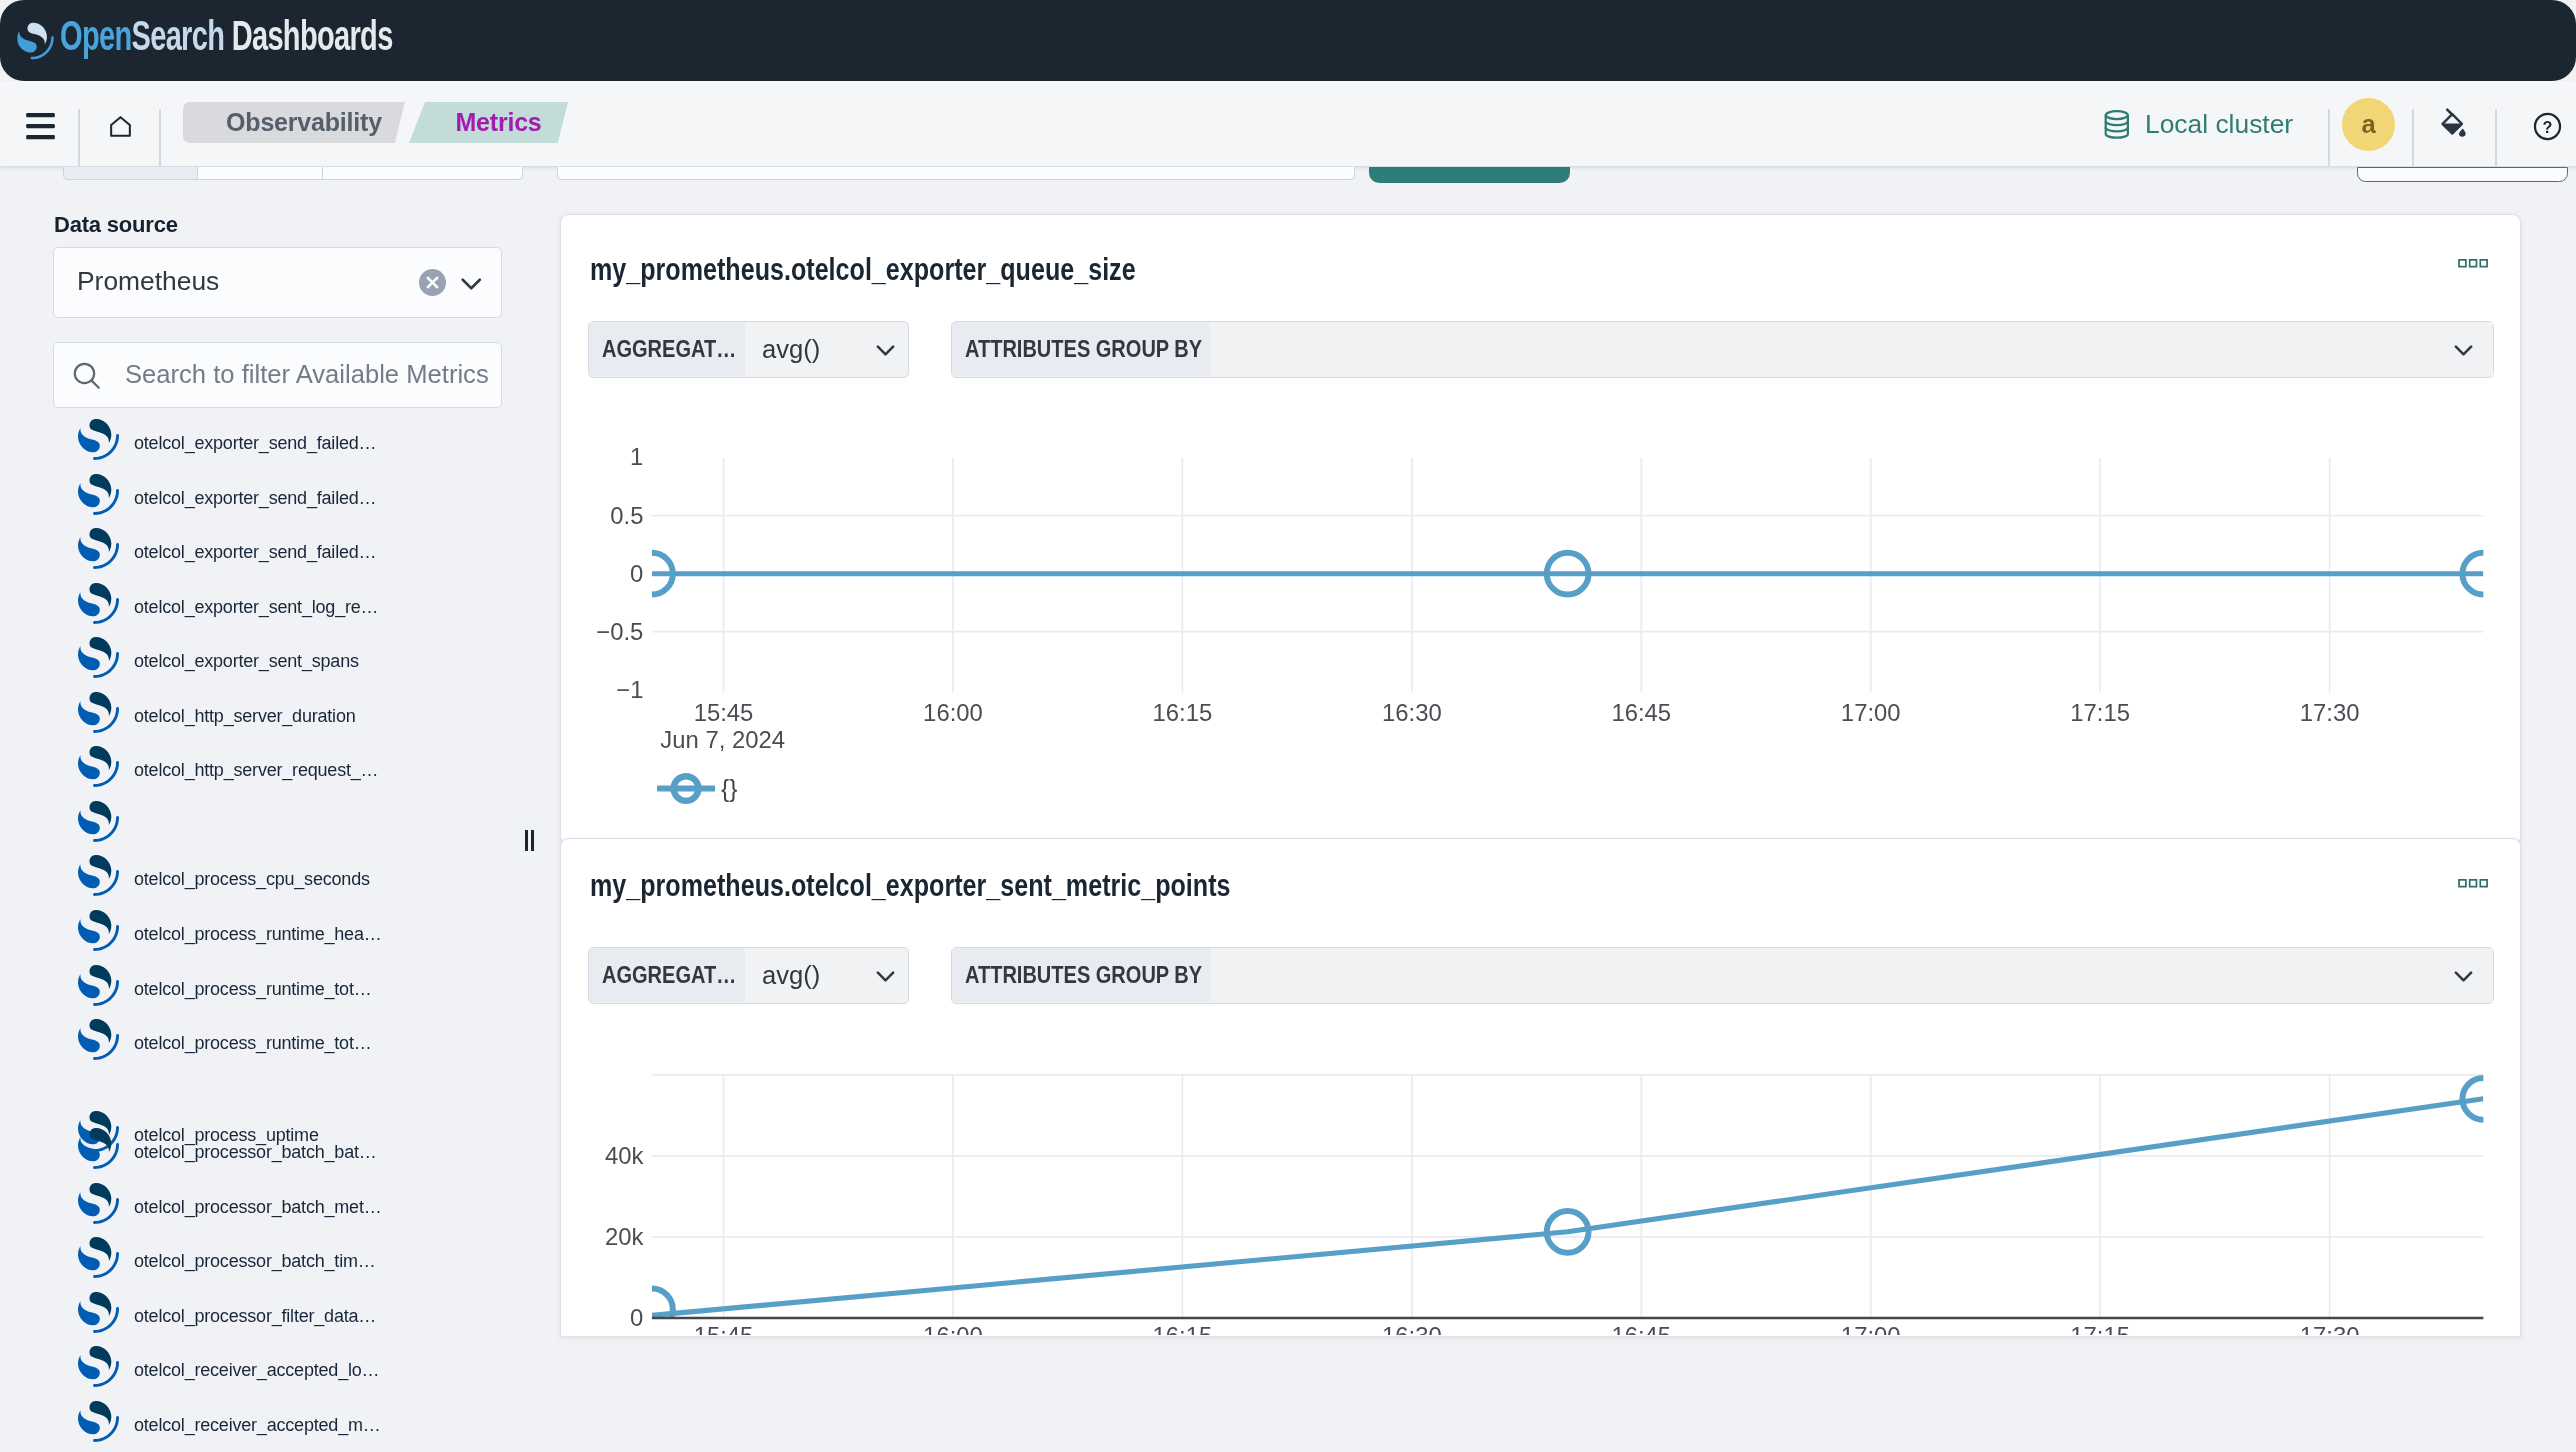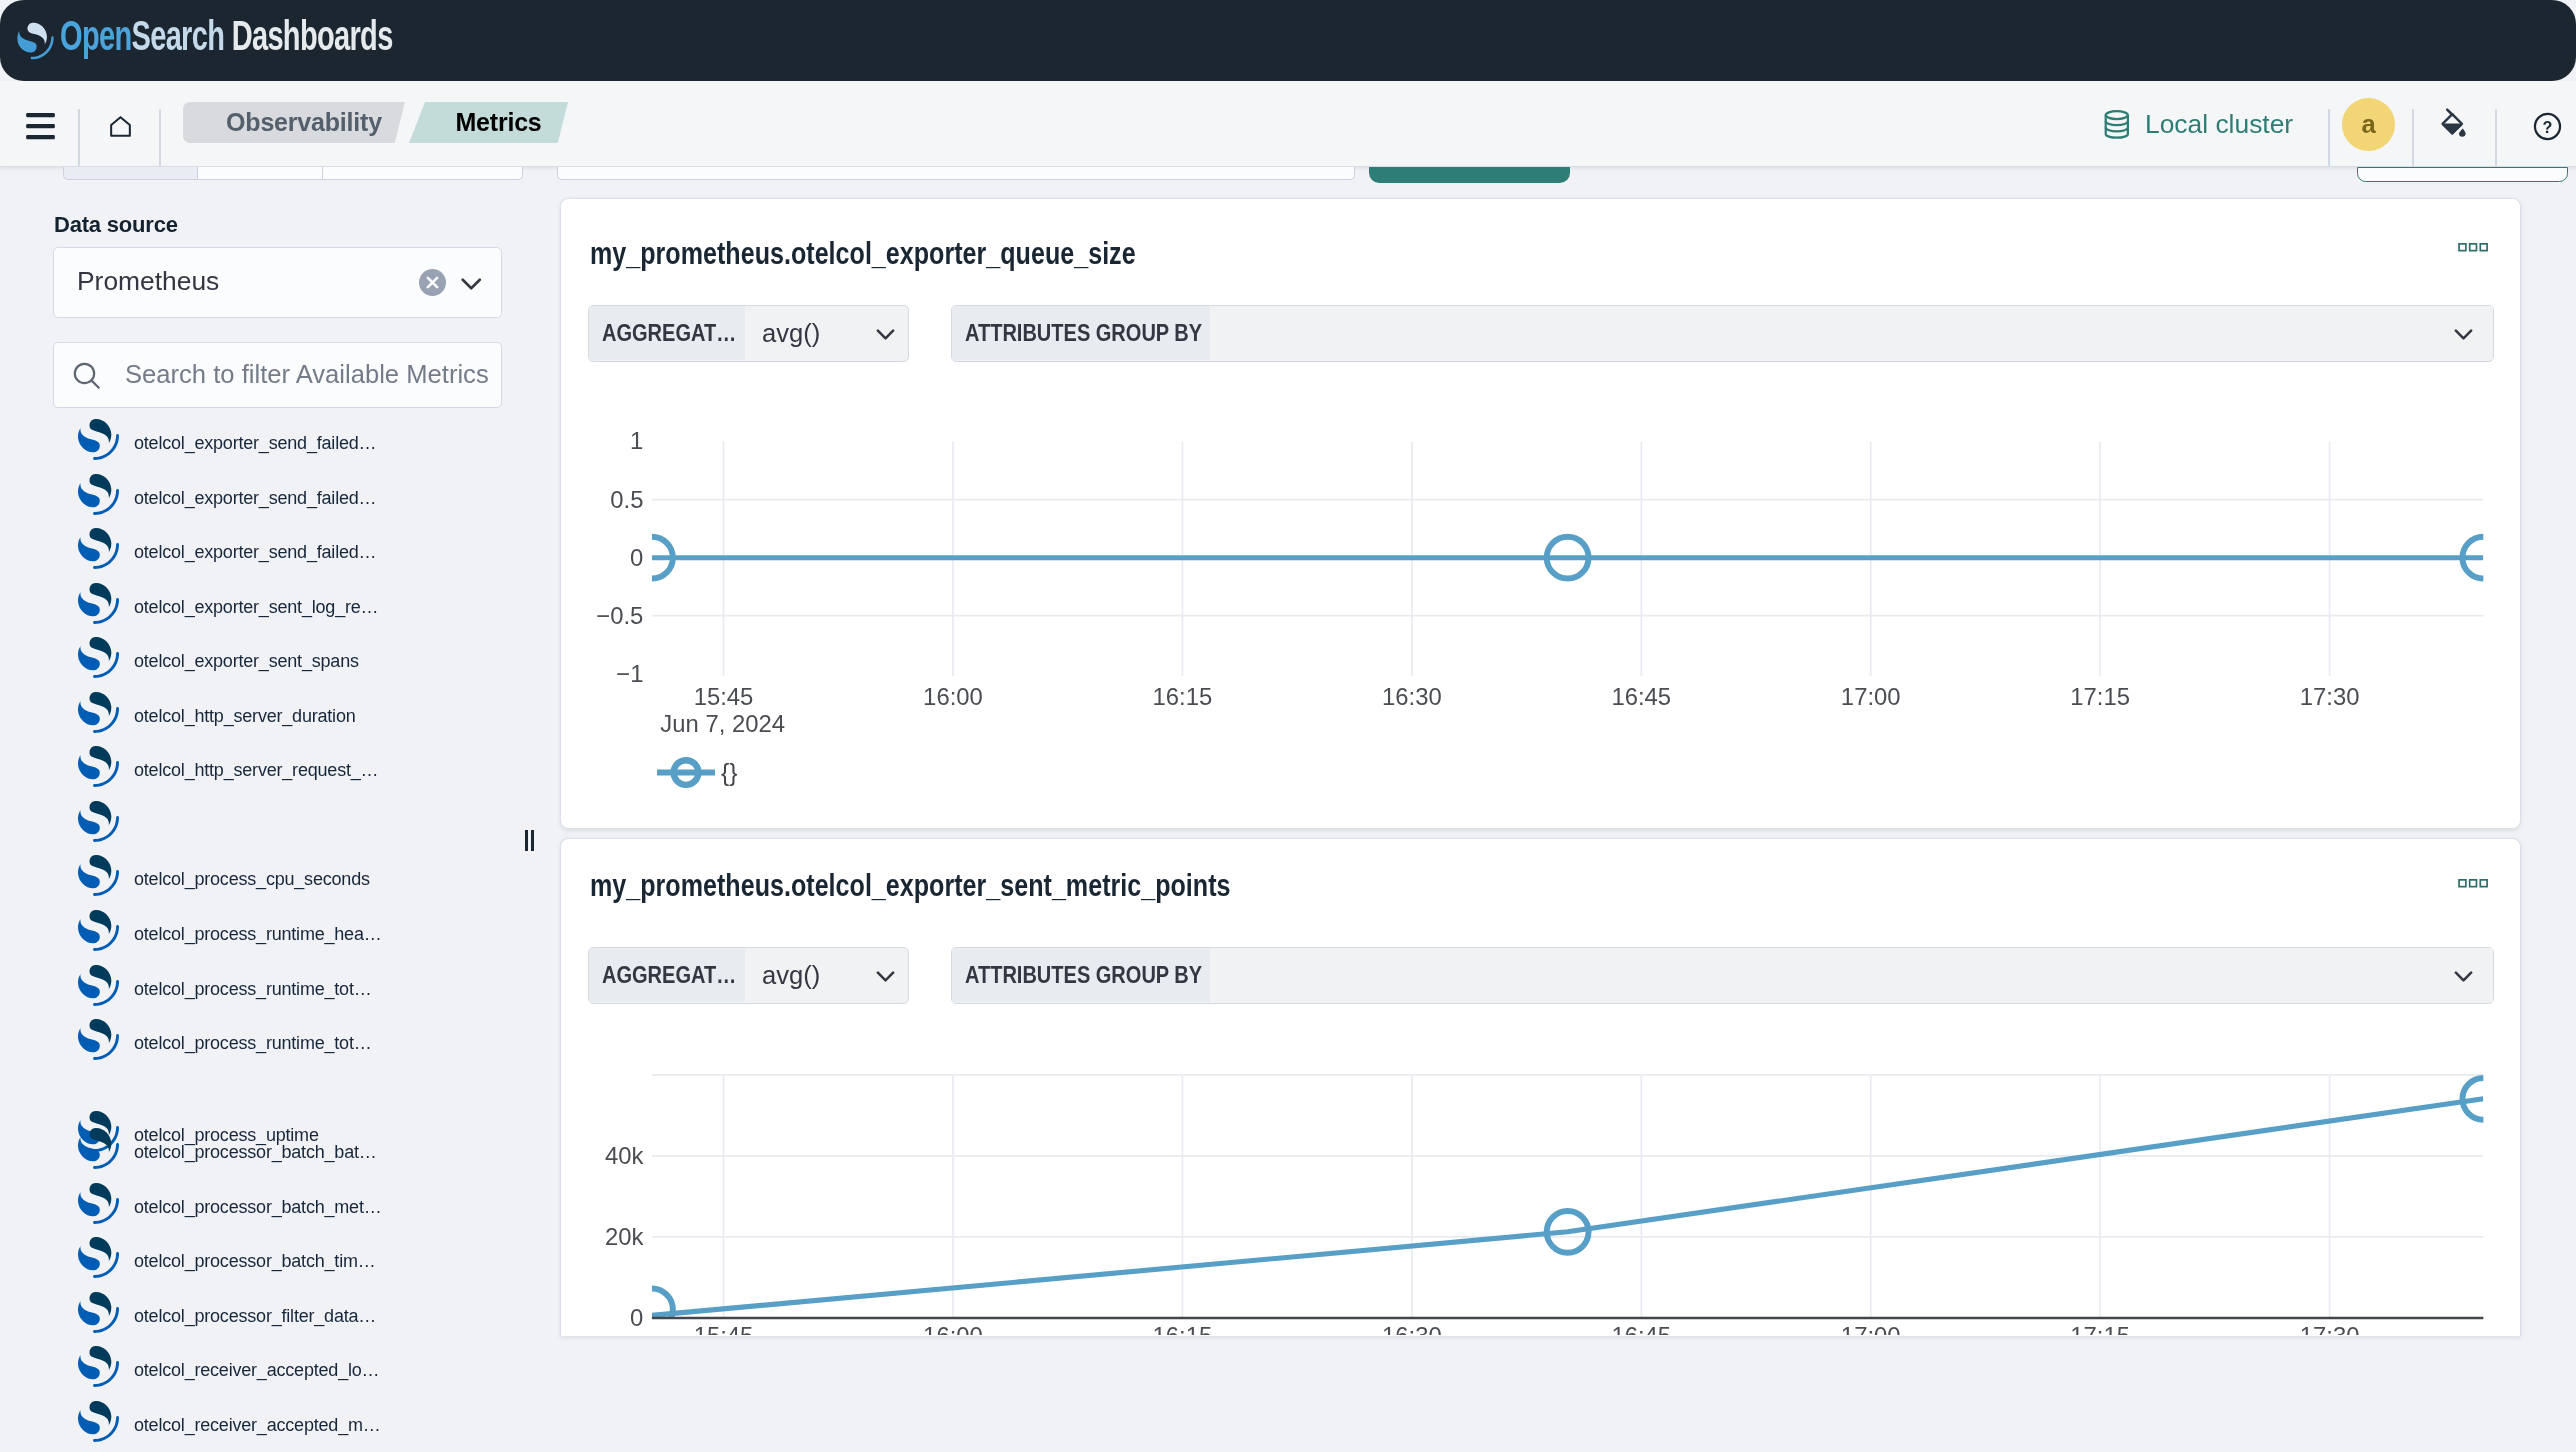--- a/index.html
+++ b/index.html
@@ -8,21 +8,21 @@
 
 #hdr { position:absolute; left:0; top:0; width:2576px; height:81px; background:#1b2630;border-radius:24px; }
 #wordmark { position:absolute; left:60px; top:11px; font-size:43px; font-weight:700; letter-spacing:-1px; white-space:nowrap; transform:scaleX(0.675); transform-origin:left center; }
 #wordmark .w1{ color:#4ba3dc; } #wordmark .w2{ color:#c4d9e9; } #wordmark .w3{ color:#e7eaec; }
 
 
 #nav { position:absolute; left:0; top:81px; width:2576px; height:86px; background:#f5f6f8; border-bottom:0.9px solid #d8dde6; box-shadow:0 1.7px 3.4px rgba(110,120,135,0.18); }
 .vsep { position:absolute; top:28px; height:57px; width:1.7px; background:#d3d9e2; }
 .crumb { position:absolute; top:21px; height:41px; font-size:25px; letter-spacing:-0.2px; line-height:41px; text-align:center;padding-left:20px; }
 #crumb1 { left:183px; width:222px; background:#d8dade; color:#545f6b; font-weight:700; border-radius:6.8px 0 0 6.8px; clip-path:polygon(0 0, 100% 0, calc(100% - 10.2px) 100%, 0 100%); }
-#crumb2 { left:409px; width:159px; background:#c3dcda; color:#000000; font-weight:700; clip-path:polygon(16px 0, 100% 0, calc(100% - 10.2px) 100%, 0 100%); }
+#crumb2 { left:409px; width:159px; background:#c3dcda; color:#a21caf; font-weight:700; clip-path:polygon(16px 0, 100% 0, calc(100% - 10.2px) 100%, 0 100%); }
 #localcluster { position:absolute; left:2145px; top:0; height:86px; line-height:86px; font-size:26.4px; color:#2e7d73; }
 #avatar { position:absolute; left:2342px; top:17px; width:53px; height:53px; border-radius:50%; background:#f2d574; color:#7a651c; font-size:25.6px; font-weight:700; text-align:center; line-height:53px; }
 
 
 .sliver { position:absolute; top:167px; height:12.8px; background:#fbfcfd; border:1.7px solid #ccd3df; border-top:none; }
 #sv-a { left:63px; width:134px; background:#e9ecf2; border-radius:0 0 0 5.1px; border-right:none; }
 #sv-b { left:197px; width:126px; }
 #sv-c { left:323px; width:200px; border-left:none; border-radius:0 0 5.1px 0; }
 #sv-input { left:557px; width:798px; border-radius:0 0 5.1px 5.1px; }
 #sv-btn { left:1369px; width:201px; height:16px; background:#2f7d77; border:none; border-radius:0 0 10.2px 10.2px; }
@@ -36,21 +36,21 @@
 #search { top:342px; height:66px; }
 #search .ph { position:absolute; left:71px; top:0; line-height:63px; font-size:25.6px; color:#747c89; }
 .mrow { position:absolute; left:78px; width:452px; height:55px; }
 .mrow svg { position:absolute; left:0; top:3.4px; }
 .mrow .t { position:absolute; left:56px; top:0; line-height:55px; font-size:18px; letter-spacing:-0.2px; color:#18263a; white-space:nowrap; }
 #handle { position:absolute; left:525px; top:830px; width:9.4px; height:20.5px; }
 #handle i { position:absolute; top:0; width:2.6px; height:20.5px; background:#1a2733; }
 
 
 .panel { position:absolute; left:560px; width:1961px; background:#ffffff; border:1.7px solid #d9dee8; box-shadow:0 1.7px 4.3px rgba(80,90,105,0.12); }
-#panel1 { top:198px; height:631px; border-radius:8.5px; }
+#panel1 { top:214px; height:631px; border-radius:8.5px; }
 #panel2 { top:838px; height:498px; border-radius:8.5px 8.5px 0 0; border-bottom:none; overflow:hidden; }
 .ptitle { position:absolute; left:29px; font-size:31px; font-weight:700; color:#1a2733; transform:scaleX(0.81); transform-origin:left center; white-space:nowrap; }
 .ctrl { position:absolute; height:57px; border:1.7px solid #d5dae2; border-radius:5.1px; background:#f0f2f4; }
 .ctrl .pre { position:absolute; left:0; top:0; height:54px; background:#e8ebf0; font-size:23px; font-weight:700; color:#343741; line-height:54px; padding-left:12.8px; }
 .ctrl .body { position:absolute; top:0; height:54px; font-size:25.6px; color:#343741; line-height:54px; }
 .aggc { left:27px; width:321px; }
 .aggc .pre { width:156px; }
 .attc { left:390px; width:1543px;text-align:right; }
 .attc .pre { width:258px; }
 .attc .grey { position:absolute; left:258px; top:0; height:54px; right:0; background:#f0f2f4; }

